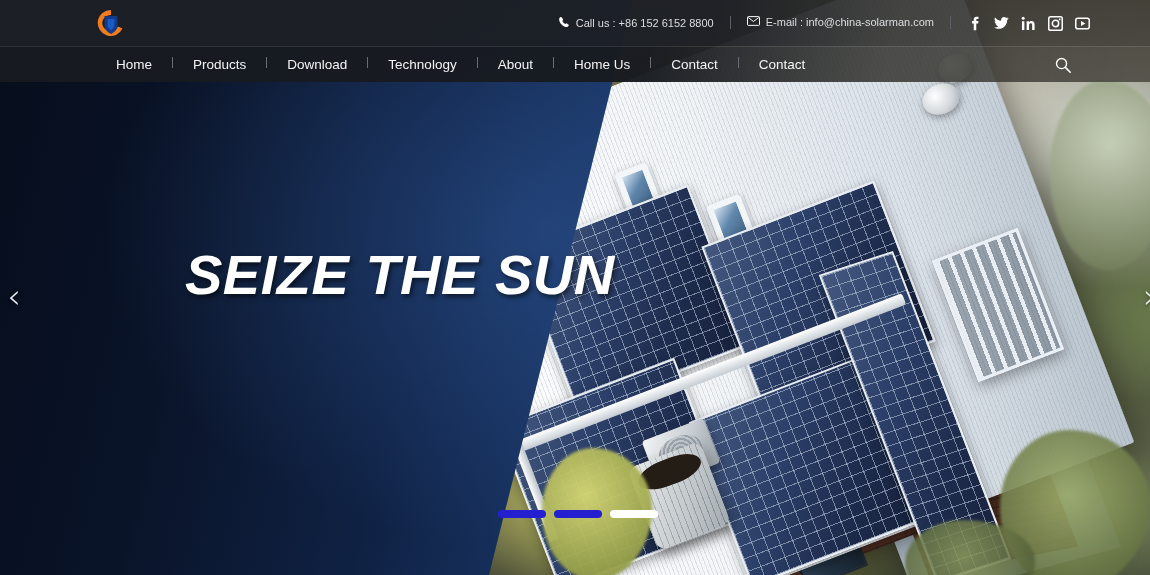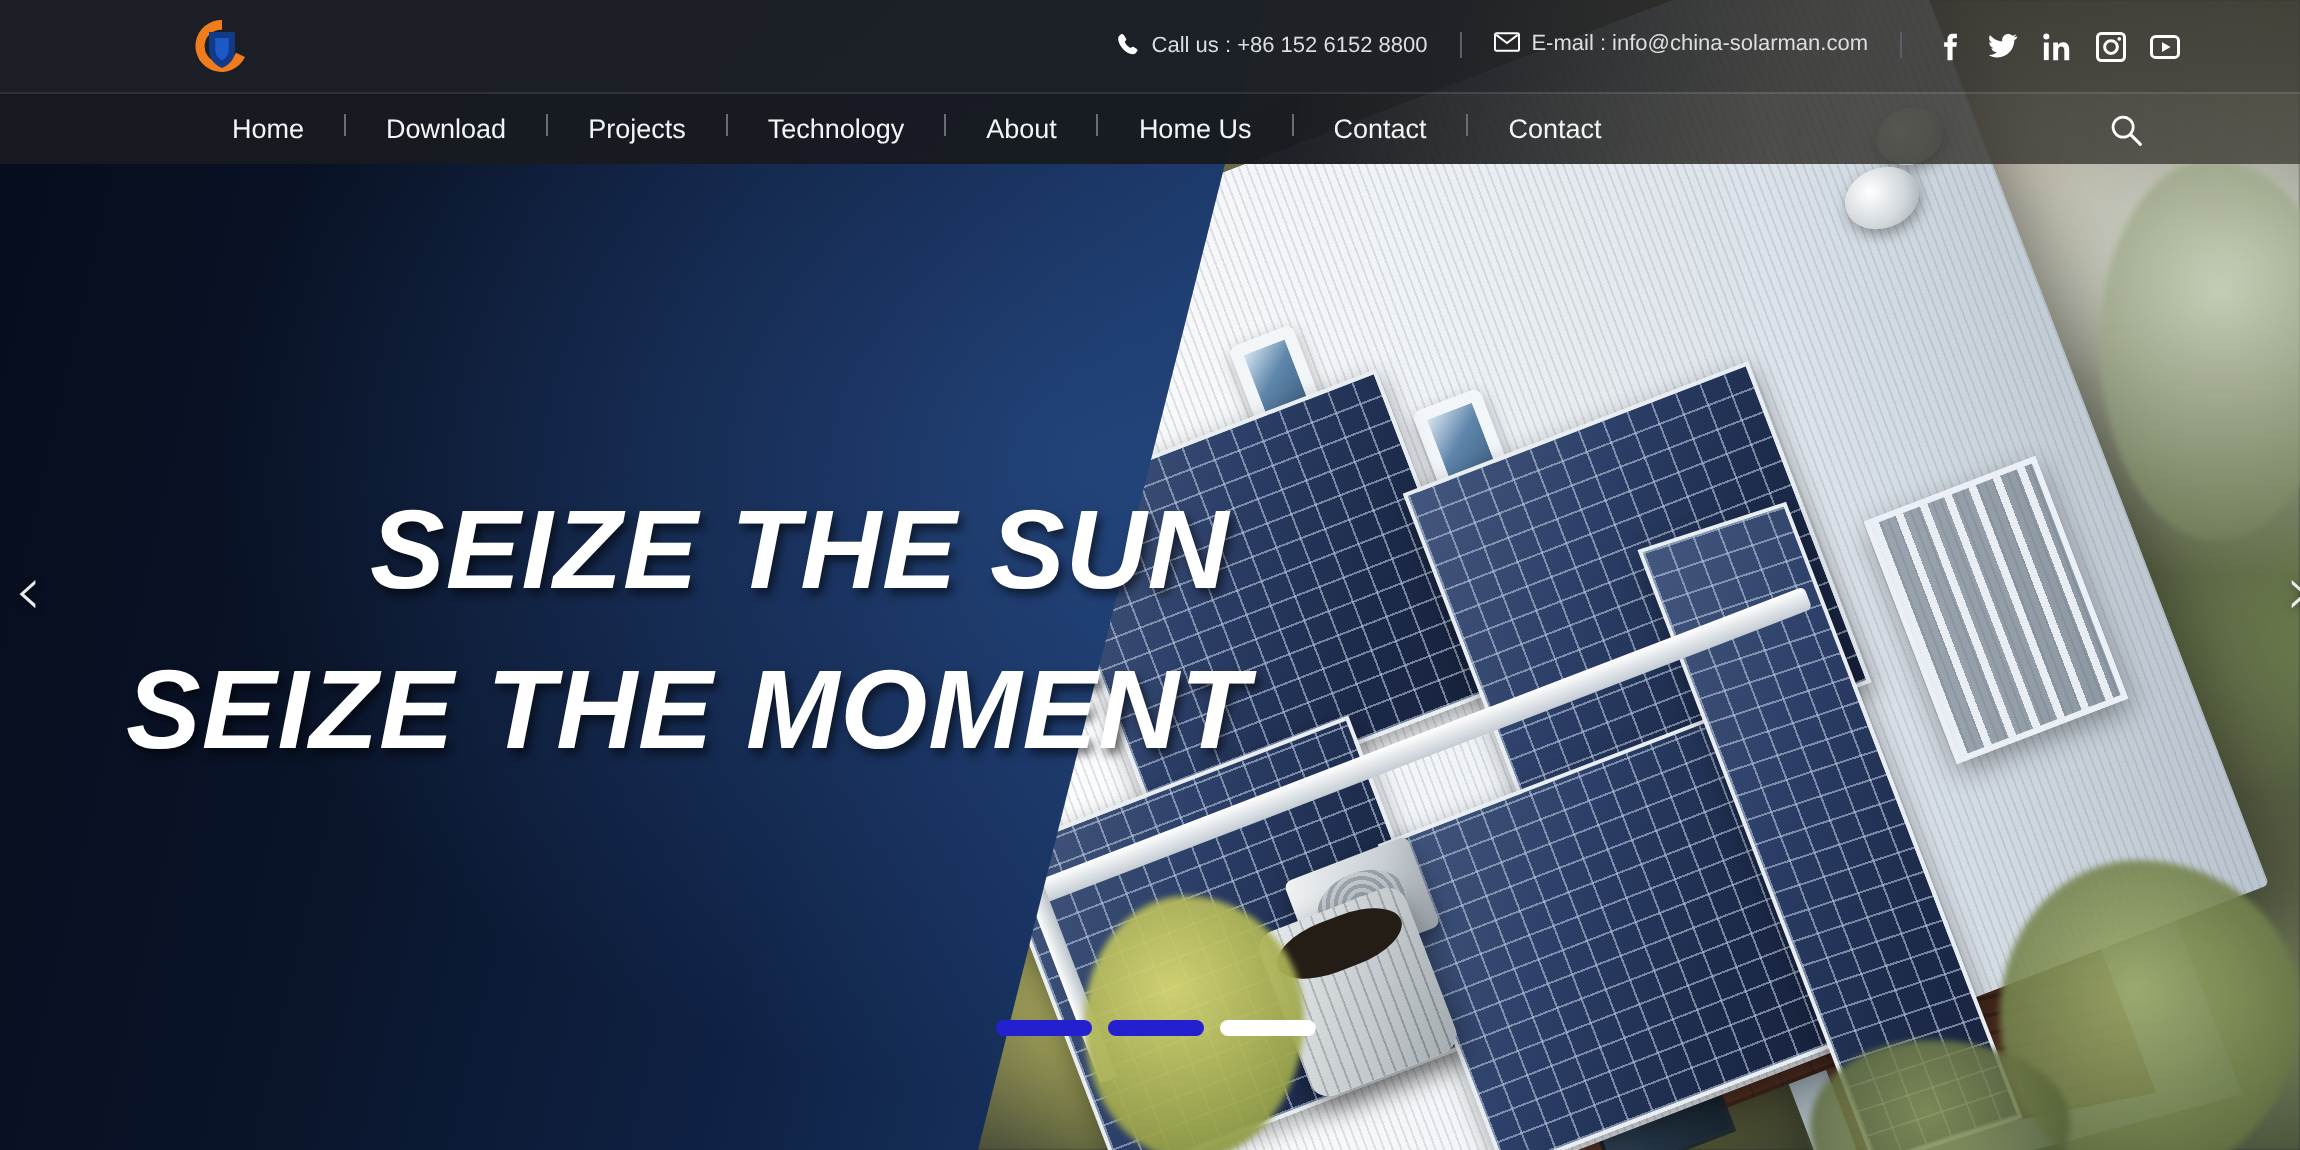--- a/index.html
+++ b/index.html
@@ -299,21 +299,20 @@
     <div class="tank"></div>
     <div class="shrub sh1"></div>
     <div class="shrub sh2"></div>
     <div class="shrub sh3"></div>
     <div class="shrub sh4"></div>
 
     <div class="blue-panel"></div>
 
     <div class="hero-copy">
       <div class="headline line-1">SEIZE THE SUN</div>
-      <div class="headline line-2">SEIZE THE MOMENT</div>
     </div>
 
     <div class="car-arrow left">‹</div>
     <div class="car-arrow right">›</div>
 
     <div class="car-dots">
       <div class="dot blue"></div>
       <div class="dot blue"></div>
       <div class="dot active"></div>
     </div>
@@ -388,23 +387,23 @@
           </svg>
         </span>
       </div>
     </div>
   </div>
 
   <div class="navbar">
     <div class="nav-list">
       <span class="nav-item">Home</span>
       <span class="nav-sep"></span>
+      <span class="nav-item">Products</span>
+      <span class="nav-sep"></span>
       <span class="nav-item">Download</span>
-      <span class="nav-sep"></span>
-      <span class="nav-item">Projects</span>
       <span class="nav-sep"></span>
       <span class="nav-item">Technology</span>
       <span class="nav-sep"></span>
       <span class="nav-item">About</span>
       <span class="nav-sep"></span>
       <span class="nav-item">Home Us</span>
       <span class="nav-sep"></span>
       <span class="nav-item">Contact</span>
       <span class="nav-sep"></span>
       <span class="nav-item">Contact</span>

